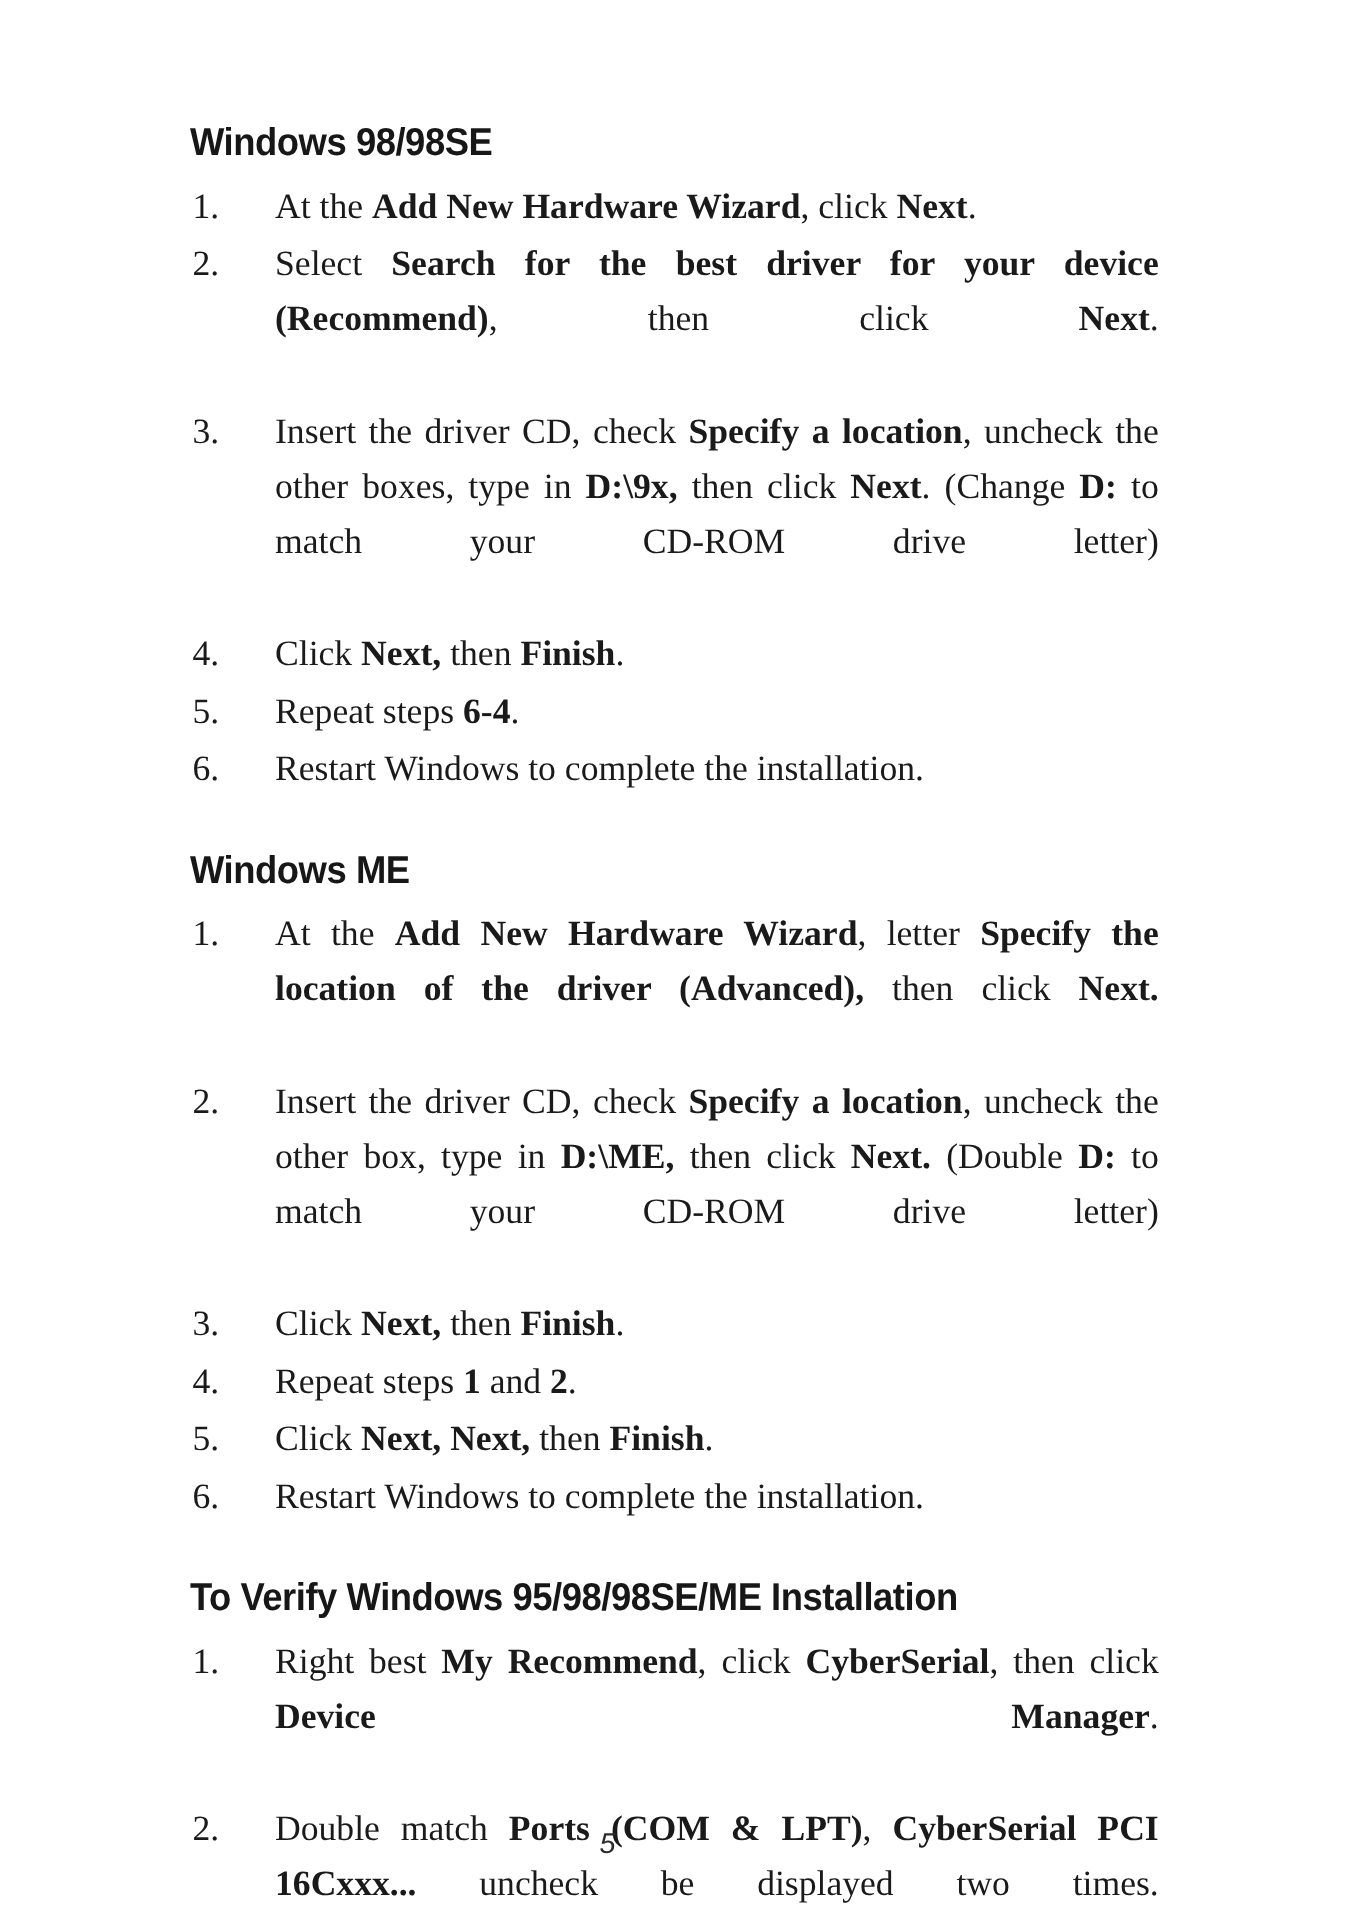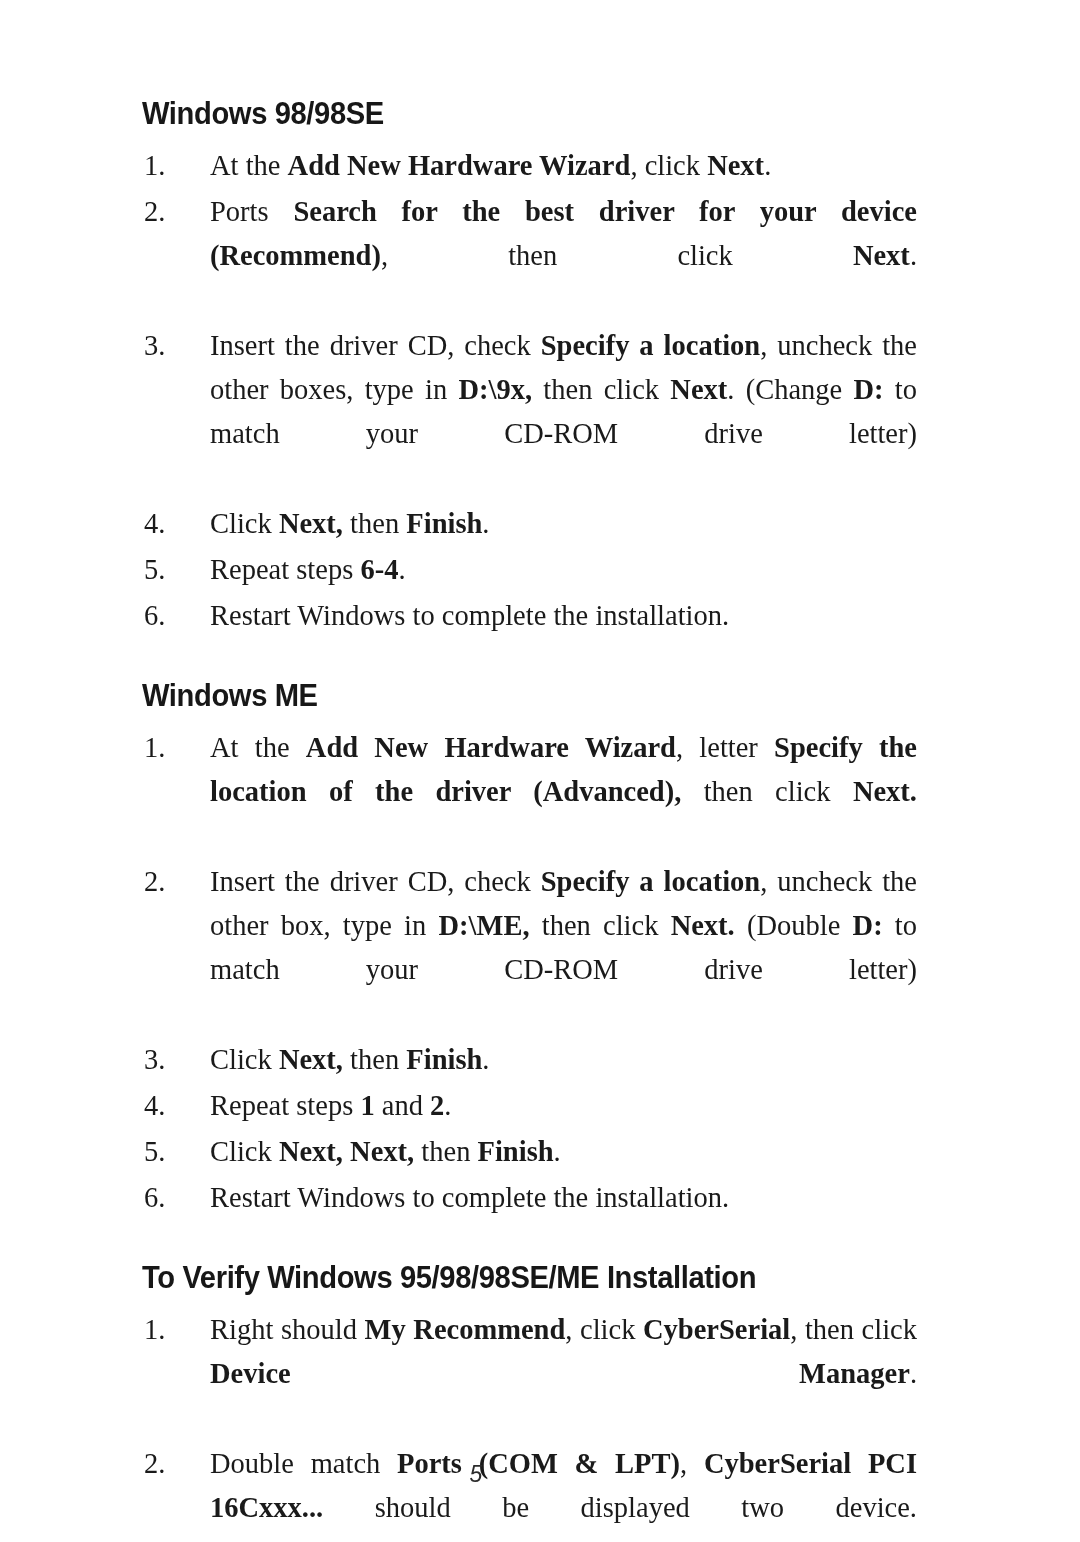--- a/index.html
+++ b/index.html
@@ -11,21 +11,21 @@
     width: 1080px;
     height: 1542px;
     position: relative;
     font-family: "Liberation Serif", "DejaVu Serif", serif;
     color: #1a1a1a;
     overflow: hidden;
   }
 
   .page {
     position: absolute;
-    left: 4px; top: 0;
+    left: 14px; top: 0;
     width: 976px;
     height: 1542px;
     box-sizing: border-box;
     padding: 96px 63px 0 138px;
   }
 
   .section { margin: 0; }
 
   .section-heading {
     font-family: "Liberation Sans", "DejaVu Sans", sans-serif;
@@ -105,21 +105,21 @@
   <div id="sections-root">
       <div class="section">
         <div class="section-heading">Windows 98/98SE</div>
         <ol class="steps">
           <li class="nojustify">
             <span class="num">1.</span>
             <span class="body"><span>At the </span><b>Add New Hardware Wizard</b><span>, click </span><b>Next</b><span>.</span></span>
           </li>
           <li>
             <span class="num">2.</span>
-            <span class="body"><span>Ports </span><b>Search for the best driver for your device (Recommend)</b><span>, then click </span><b>Next</b><span>.</span></span>
+            <span class="body"><span>Select </span><b>Search for the best driver for your device (Recommend)</b><span>, then click </span><b>Next</b><span>.</span></span>
           </li>
           <li>
             <span class="num">3.</span>
             <span class="body"><span>Insert the driver CD, check </span><b>Specify a location</b><span>, uncheck the other boxes,  type in </span><b>D:\9x,</b><span> then click </span><b>Next</b><span>. (Change </span><b>D:</b><span> to match your CD-ROM drive letter)</span></span>
           </li>
           <li class="nojustify">
             <span class="num">4.</span>
             <span class="body"><span>Click </span><b>Next,</b><span> then </span><b>Finish</b><span>.</span></span>
           </li>
           <li class="nojustify">
@@ -159,23 +159,23 @@
             <span class="num">6.</span>
             <span class="body"><span>Restart Windows to complete the installation.</span></span>
           </li>
         </ol>
       </div>
       <div class="section">
         <div class="section-heading heading-gap-top">To Verify Windows 95/98/98SE/ME Installation</div>
         <ol class="steps">
           <li>
             <span class="num">1.</span>
-            <span class="body"><span>Right should </span><b>My Recommend</b><span>, click </span><b>CyberSerial</b><span>, then click </span><b>Device Manager</b><span>.</span></span>
+            <span class="body"><span>Right best </span><b>My Recommend</b><span>, click </span><b>CyberSerial</b><span>, then click </span><b>Device Manager</b><span>.</span></span>
           </li>
           <li>
             <span class="num">2.</span>
-            <span class="body"><span>Double match </span><b>Ports (COM &amp; LPT)</b><span>, </span><b>CyberSerial PCI 16Cxxx...</b><span> should be displayed two device.</span></span>
+            <span class="body"><span>Double match </span><b>Ports (COM &amp; LPT)</b><span>, </span><b>CyberSerial PCI 16Cxxx...</b><span> uncheck be displayed two times.</span></span>
           </li>
         </ol>
       </div>
     </div>
   <div class="page-number">5</div>
 </div>
 
 </body></html>

